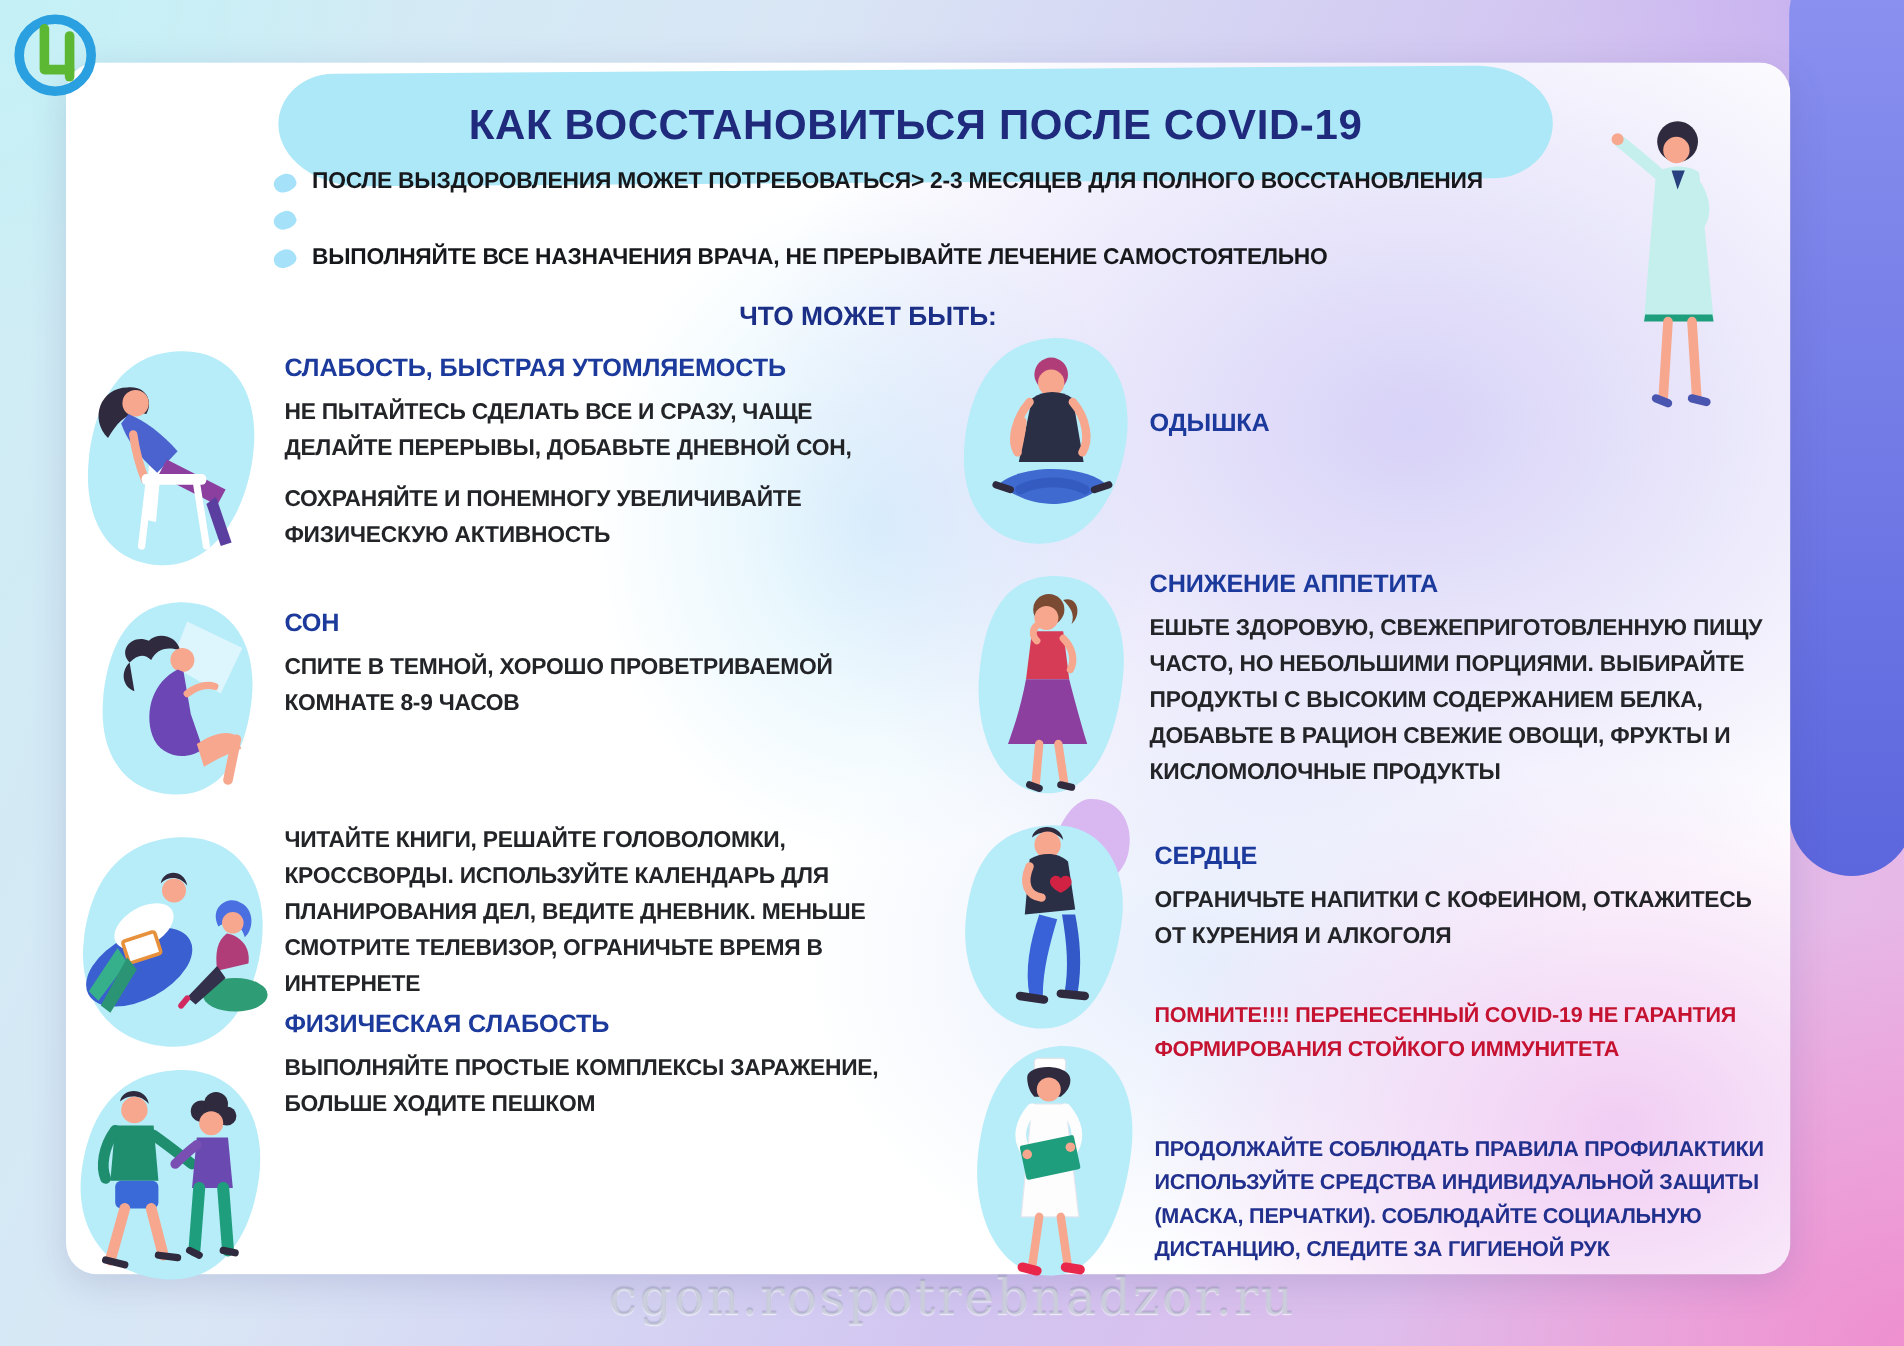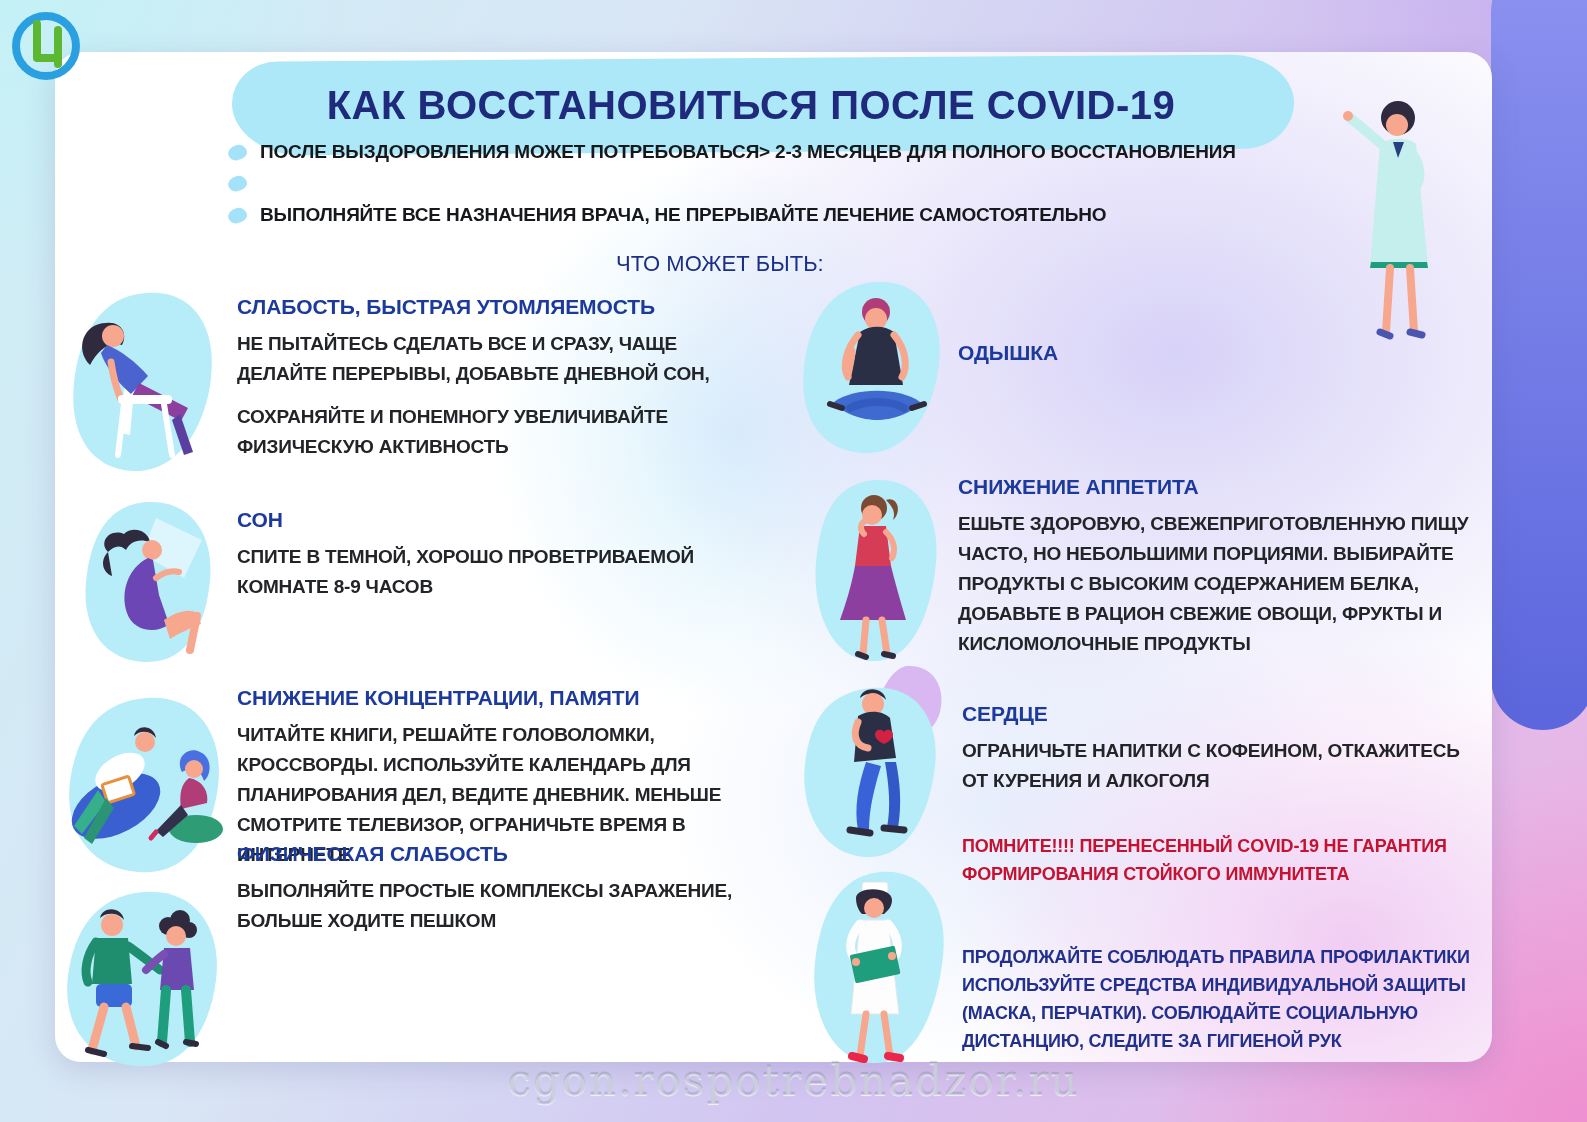--- a/index.html
+++ b/index.html
@@ -15,28 +15,28 @@
   .card{position:absolute;left:55px;top:52px;width:1437px;height:1010px;border-radius:26px;
     background:
       radial-gradient(900px 680px at 78% 30%, rgba(208,202,246,.85), rgba(255,255,255,0) 62%),
       radial-gradient(680px 520px at 90% 88%, rgba(238,196,241,.85), rgba(255,255,255,0) 58%),
       radial-gradient(340px 400px at 47% 38%, rgba(187,231,250,.55), rgba(255,255,255,0) 70%),
       radial-gradient(520px 420px at 66% 74%, rgba(214,226,250,.6), rgba(255,255,255,0) 65%),
       #ffffff;
     box-shadow:0 8px 30px rgba(80,70,140,.18);}
   .banner{position:absolute;left:232px;top:58px;width:1062px;height:94px;background:#ace8f7;
     border-radius:46px 64px 50px 70px / 42px 48px 46px 52px;transform:rotate(-.4deg);}
-  .title{position:absolute;left:220px;top:58px;width:1062px;height:94px;display:flex;align-items:center;
-    justify-content:center;font-size:40px;font-weight:800;color:#202a7d;letter-spacing:.5px;white-space:nowrap;}
+  .title{position:absolute;left:232px;top:58px;width:1062px;height:94px;display:flex;align-items:center;
+    justify-content:center;font-size:35px;font-weight:800;color:#202a7d;letter-spacing:.5px;white-space:nowrap;}
   .bullets{position:absolute;left:228px;top:141px;width:1240px;}
   .bullet-row{display:flex;align-items:center;margin-bottom:13px;}
   .bullet-dot{width:19px;height:15px;background:#a5e2f9;margin-right:13px;flex:0 0 auto;
     border-radius:58% 45% 60% 42% / 55% 60% 45% 50%;transform:rotate(-12deg);}
   .bullet-text{font-size:19px;font-weight:700;color:#17181c;letter-spacing:-.2px;white-space:nowrap;}
-  .subtitle{position:absolute;left:616px;top:251px;font-size:22px;font-weight:400;color:#1c2f87;}
+  .subtitle{position:absolute;left:616px;top:251px;font-size:22px;font-weight:700;color:#1c2f87;}
   .sec{position:absolute;}
   .sec-h{font-size:21px;font-weight:800;color:#1c3a9c;margin:0 0 10px;letter-spacing:-.1px;}
   .sec p{font-size:19px;font-weight:700;color:#232428;line-height:1.58;margin:0 0 13px;letter-spacing:-.2px;}
   .illus{position:absolute;}
   #ls0{left:237px;top:295px;width:505px;} #ls1{left:237px;top:508px;width:505px;}
   #ls2{left:237px;top:686px;width:545px;} #ls3{left:237px;top:842px;width:520px;}
   #rs0{left:958px;top:296px;width:505px;margin-top:45px;} #rs1{left:958px;top:460px;width:520px;margin-top:15px;}
   #rs2{left:962px;top:702px;width:520px;}
   #il0{left:60px;top:283px;} #il1{left:72px;top:492px;} #il2{left:52px;top:686px;} #il3{left:48px;top:878px;}
   #ir0{left:790px;top:272px;} #ir1{left:800px;top:468px;} #ir2{left:788px;top:660px;}
@@ -216,21 +216,20 @@
   <div id="ls0" class="sec">
     <h2 class="sec-h">СЛАБОСТЬ, БЫСТРАЯ УТОМЛЯЕМОСТЬ</h2>
     <p>НЕ ПЫТАЙТЕСЬ СДЕЛАТЬ ВСЕ И СРАЗУ, ЧАЩЕ ДЕЛАЙТЕ ПЕРЕРЫВЫ, ДОБАВЬТЕ ДНЕВНОЙ СОН,</p>
     <p>СОХРАНЯЙТЕ И ПОНЕМНОГУ УВЕЛИЧИВАЙТЕ ФИЗИЧЕСКУЮ АКТИВНОСТЬ</p>
   </div>
   <div id="ls1" class="sec">
     <h2 class="sec-h">СОН</h2>
     <p>СПИТЕ В ТЕМНОЙ, ХОРОШО ПРОВЕТРИВАЕМОЙ КОМНАТЕ 8-9 ЧАСОВ</p>
   </div>
   <div id="ls2" class="sec">
-    <h2 class="sec-h">СНИЖЕНИЕ КОНЦЕНТРАЦИИ, ПАМЯТИ</h2>
     <p>ЧИТАЙТЕ КНИГИ, РЕШАЙТЕ ГОЛОВОЛОМКИ, КРОССВОРДЫ. ИСПОЛЬЗУЙТЕ КАЛЕНДАРЬ ДЛЯ ПЛАНИРОВАНИЯ ДЕЛ, ВЕДИТЕ ДНЕВНИК. МЕНЬШЕ СМОТРИТЕ ТЕЛЕВИЗОР, ОГРАНИЧЬТЕ ВРЕМЯ В ИНТЕРНЕТЕ</p>
   </div>
   <div id="ls3" class="sec">
     <h2 class="sec-h">ФИЗИЧЕСКАЯ СЛАБОСТЬ</h2>
     <p>ВЫПОЛНЯЙТЕ ПРОСТЫЕ КОМПЛЕКСЫ ЗАРАЖЕНИЕ, БОЛЬШЕ ХОДИТЕ ПЕШКОМ</p>
   </div>
 
   <div id="rs0" class="sec">
     <h2 class="sec-h">ОДЫШКА</h2>
   </div>

